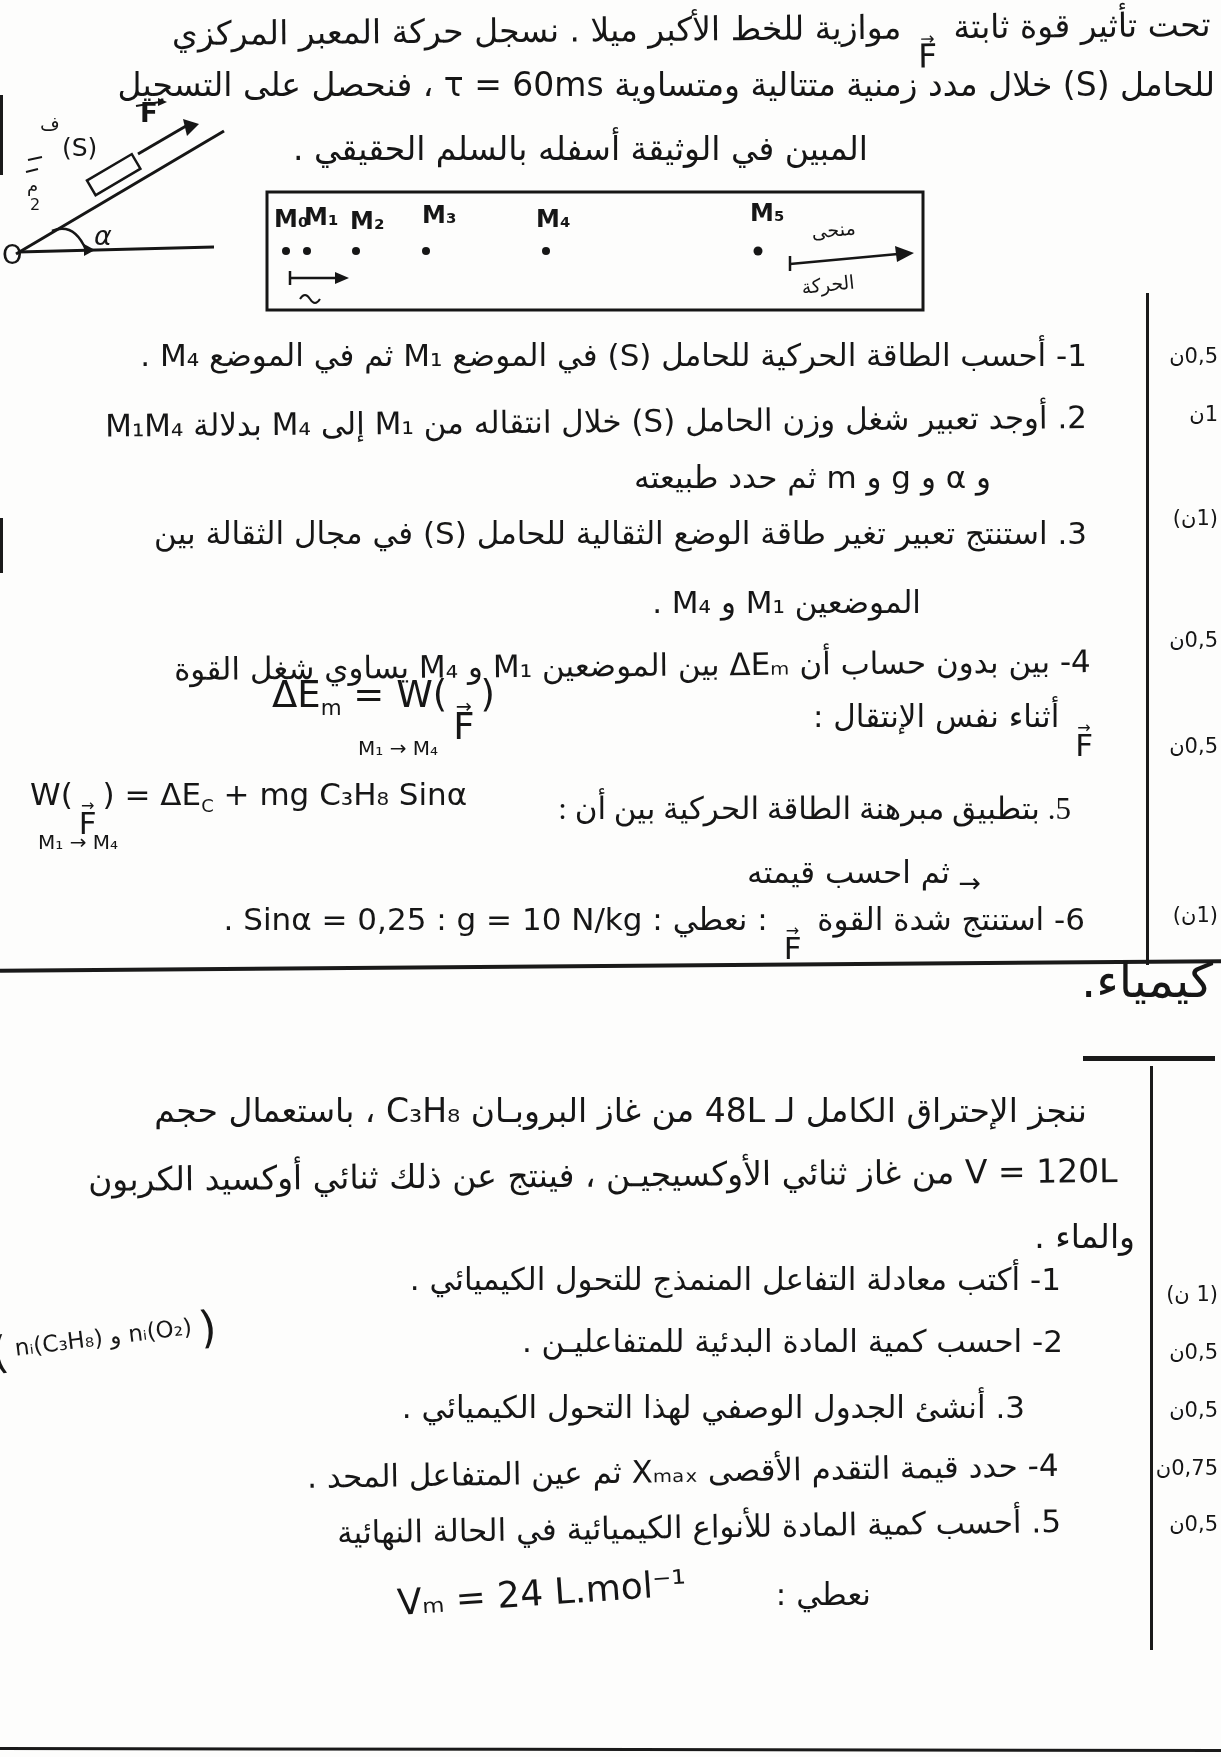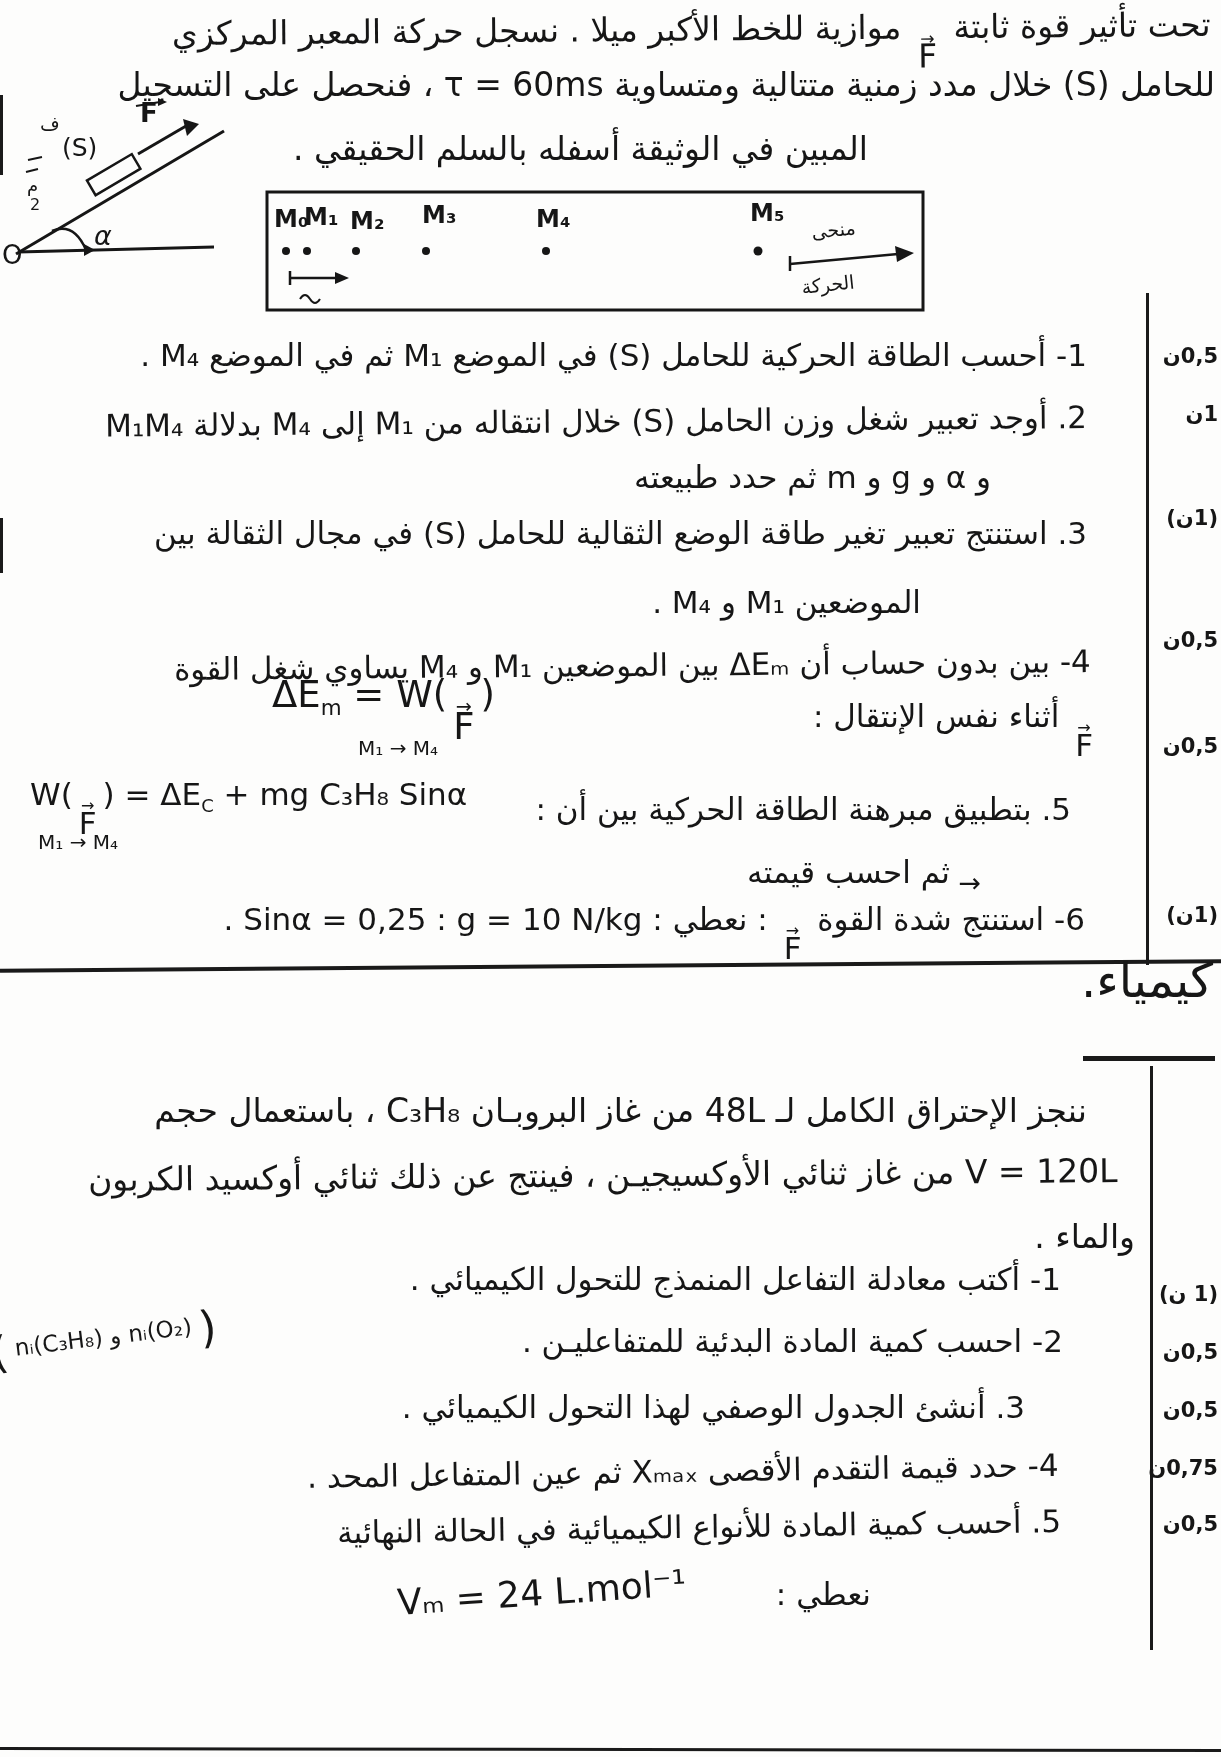--- a/index.html
+++ b/index.html
@@ -8,21 +8,21 @@
   .ln{position:absolute;direction:rtl;white-space:nowrap;font-size:31px;line-height:1.25;}
   .big{font-size:33px;}
   .ltr{direction:ltr;display:inline-block;unicode-bidi:isolate;}
   .vec{display:inline-flex;flex-direction:column;align-items:center;direction:ltr;
        line-height:.72;vertical-align:-6px;margin:0 6px;}
   .vec .a{font-size:.52em;}
   sub{font-size:.58em;}
   .formula{position:absolute;direction:ltr;white-space:nowrap;}
   .frow{line-height:1.05;}
   .fsub{font-size:20px;direction:ltr;margin-top:-4px;}
-  .mark{position:absolute;left:1154px;width:64px;direction:rtl;font-size:21px;white-space:nowrap;font-weight:bold;}
+  .mark{position:absolute;left:1154px;width:64px;direction:rtl;font-size:21px;white-space:nowrap;}
   .vline{position:absolute;width:3px;background:#1a1a1a;}
   .hline{position:absolute;background:#1a1a1a;}
   .chem-title{position:absolute;right:8px;top:952px;font-size:48px;font-weight:normal;direction:rtl;}
   .t1{transform:rotate(-0.5deg);transform-origin:right center;}
   .t2{transform:rotate(-0.9deg);transform-origin:right center;}
   svg text{fill:#161616;}
   svg path,svg line,svg rect{stroke:#161616;fill:none;}
   .given-val{font-size:36px;margin-right:80px;transform:rotate(-4deg);display:inline-block;}
   .paren-block{position:absolute;left:-10px;top:1314px;direction:ltr;font-size:23px;white-space:nowrap;
                transform:rotate(-7deg);}
@@ -114,21 +114,21 @@
   <div class="formula" style="left:272px;top:676px;font-size:37px;">
     <div class="frow">
       <span>ΔE</span><sub>m</sub><span> = W(</span><span class="vec">
           <span class="a">→</span>
           <span>F</span>
         </span><span>)</span>
     </div>
     <div class="fsub" style="padding-left:86px;">M₁ → M₄</div>
   </div>
 
-  <div class="ln" style="top:790px;right:150px;">5. بتطبيق مبرهنة الطاقة الحركية بين أن :</div>
+  <div class="ln" style="top:790px;right:150px;font-family:Liberation Serif, serif;">5. بتطبيق مبرهنة الطاقة الحركية بين أن :</div>
 
   <div class="formula" style="left:30px;top:778px;font-size:31px;">
     <div class="frow">
       <span>W(</span><span class="vec">
           <span class="a">→</span>
           <span>F</span>
         </span><span>) = ΔE</span><sub>C</sub><span> + mg C₃H₈ Sinα</span>
     </div>
     <div class="fsub" style="padding-left:8px;">M₁ → M₄</div>
   </div>

